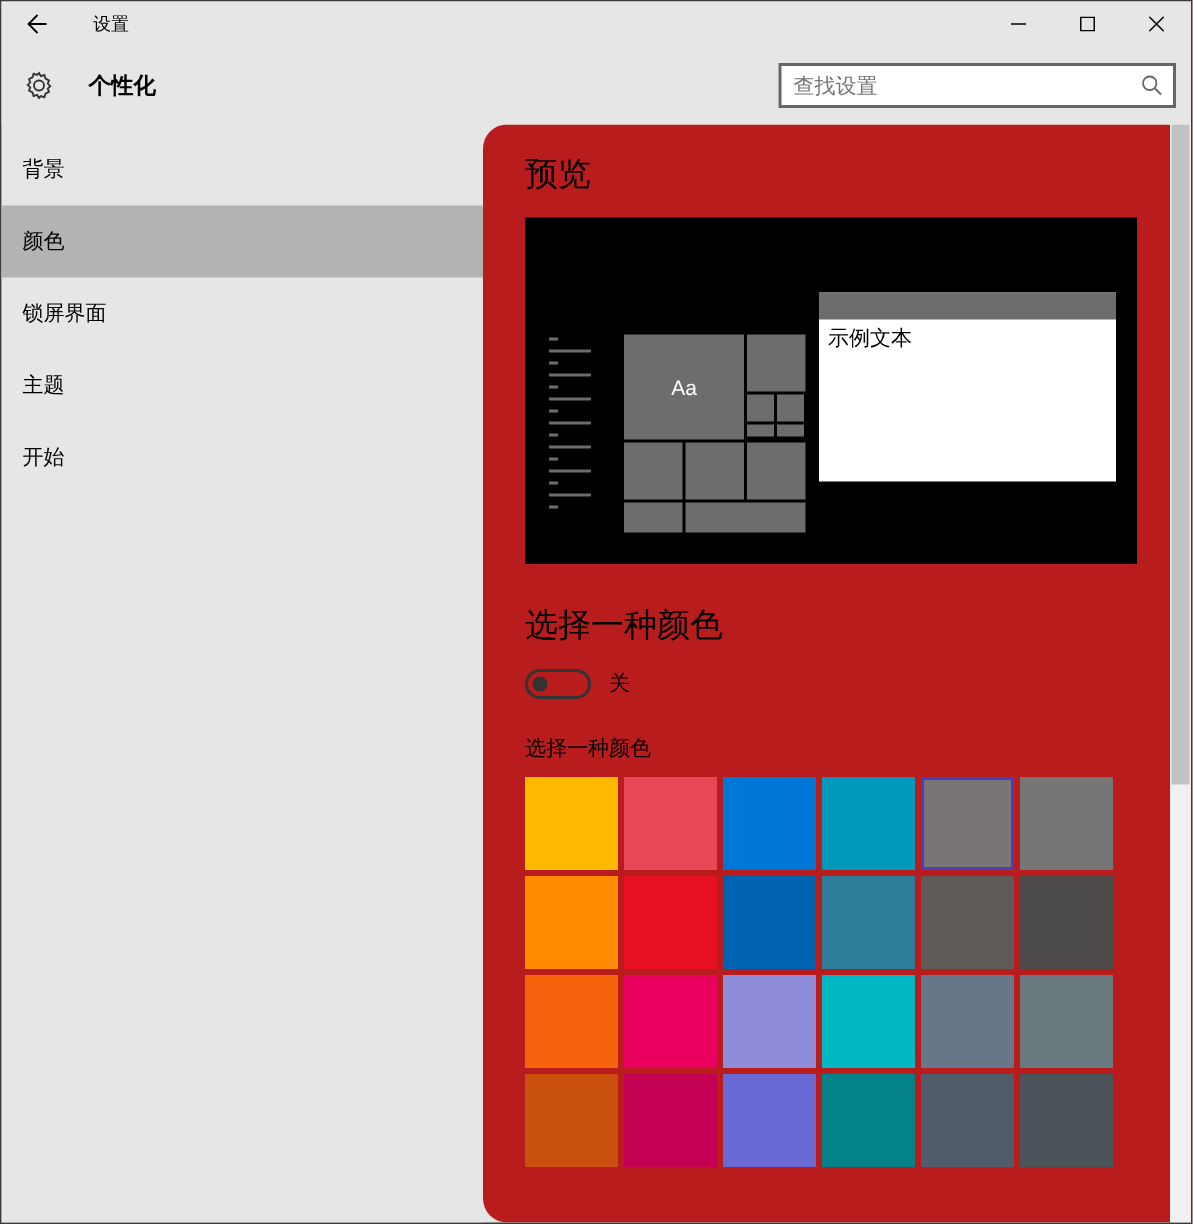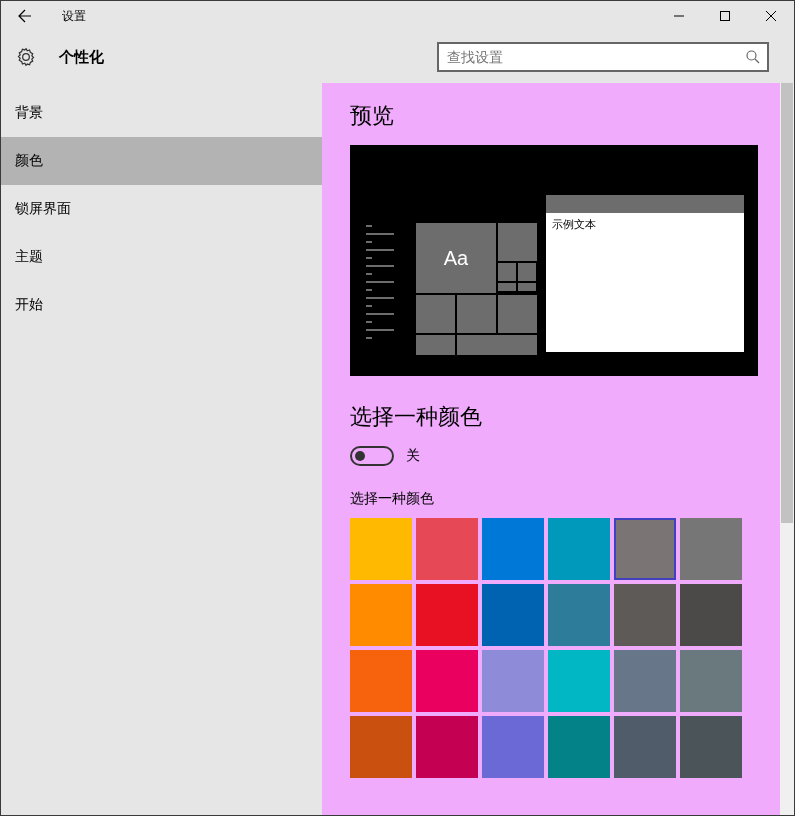--- a/index.html
+++ b/index.html
@@ -90,23 +90,24 @@
   align-items: center;
   padding-left: 14px;
   font-size: 14px;
   cursor: pointer;
 }
 .sidebar-item.active {
   background: #b3b3b3;
 }
 .content-wrapper {
   flex: 1;
-  background: #f0abfc;
-  position: relative;
-  display: flex;
+  background: #b91c1c;
+  position: relative;
+  display: flex;
+  border-radius: 16px;
 }
 .content {
   flex: 1;
   overflow-y: auto;
   padding: 18px 0 0 28px;
 }
 .vscroll {
   width: 14px;
   background: #f0f0f0;
   position: relative;
@@ -117,23 +118,23 @@
   width: 12px;
   background: #c2c2c2;
 }
 .section-title {
   font-size: 22px;
   font-weight: 400;
   margin-bottom: 14px;
 }
 .search-wrap {
   position: absolute;
-  right: 26px;
+  right: 11px;
   top: 42px;
-  width: 332px;
+  width: 265px;
 }
 .search-input {
   width: 100%;
   height: 30px;
   border: 2px solid #666;
   background: #fff;
   padding: 0 30px 0 8px;
   font-size: 14px;
   font-family: inherit;
   outline: none;
@@ -165,40 +166,40 @@
 .tiles {
   position: absolute;
   left: 66px;
   top: 78px;
 }
 .tile-row { display: flex; }
 .tile {
   background: #6d6d6d;
   margin: 0 2px 2px 0;
 }
-.tile-big { width: 80px; height: 70px; display:flex; align-items:center; justify-content:center; color:#fff; font-size:20px; }
+.tile-big { width: 80px; height: 70px; display:flex; align-items:center; justify-content:center; color:#fff; font-size:14px; }
 .tile-sm { width: 39px; height: 38px; }
 .tile-sm2 { width: 39px; height: 20px; }
 .tile-med { width: 80px; height: 38px; }
 .tile-tiny { width: 18px; height: 18px; }
 .preview-window {
   position: absolute;
   right: 14px;
   top: 50px;
   width: 198px;
   background: #fff;
 }
 .preview-window-title {
   height: 18px;
   background: #6d6d6d;
 }
 .preview-window-body {
-  height: 139px;
+  height: 108px;
   padding: 4px 6px;
-  font-size: 11px;
+  font-size: 14px;
 }
 .subsection-label {
   font-size: 14px;
   margin-bottom: 10px;
 }
 .toggle-row {
   display: flex;
   align-items: center;
   margin-bottom: 24px;
 }

